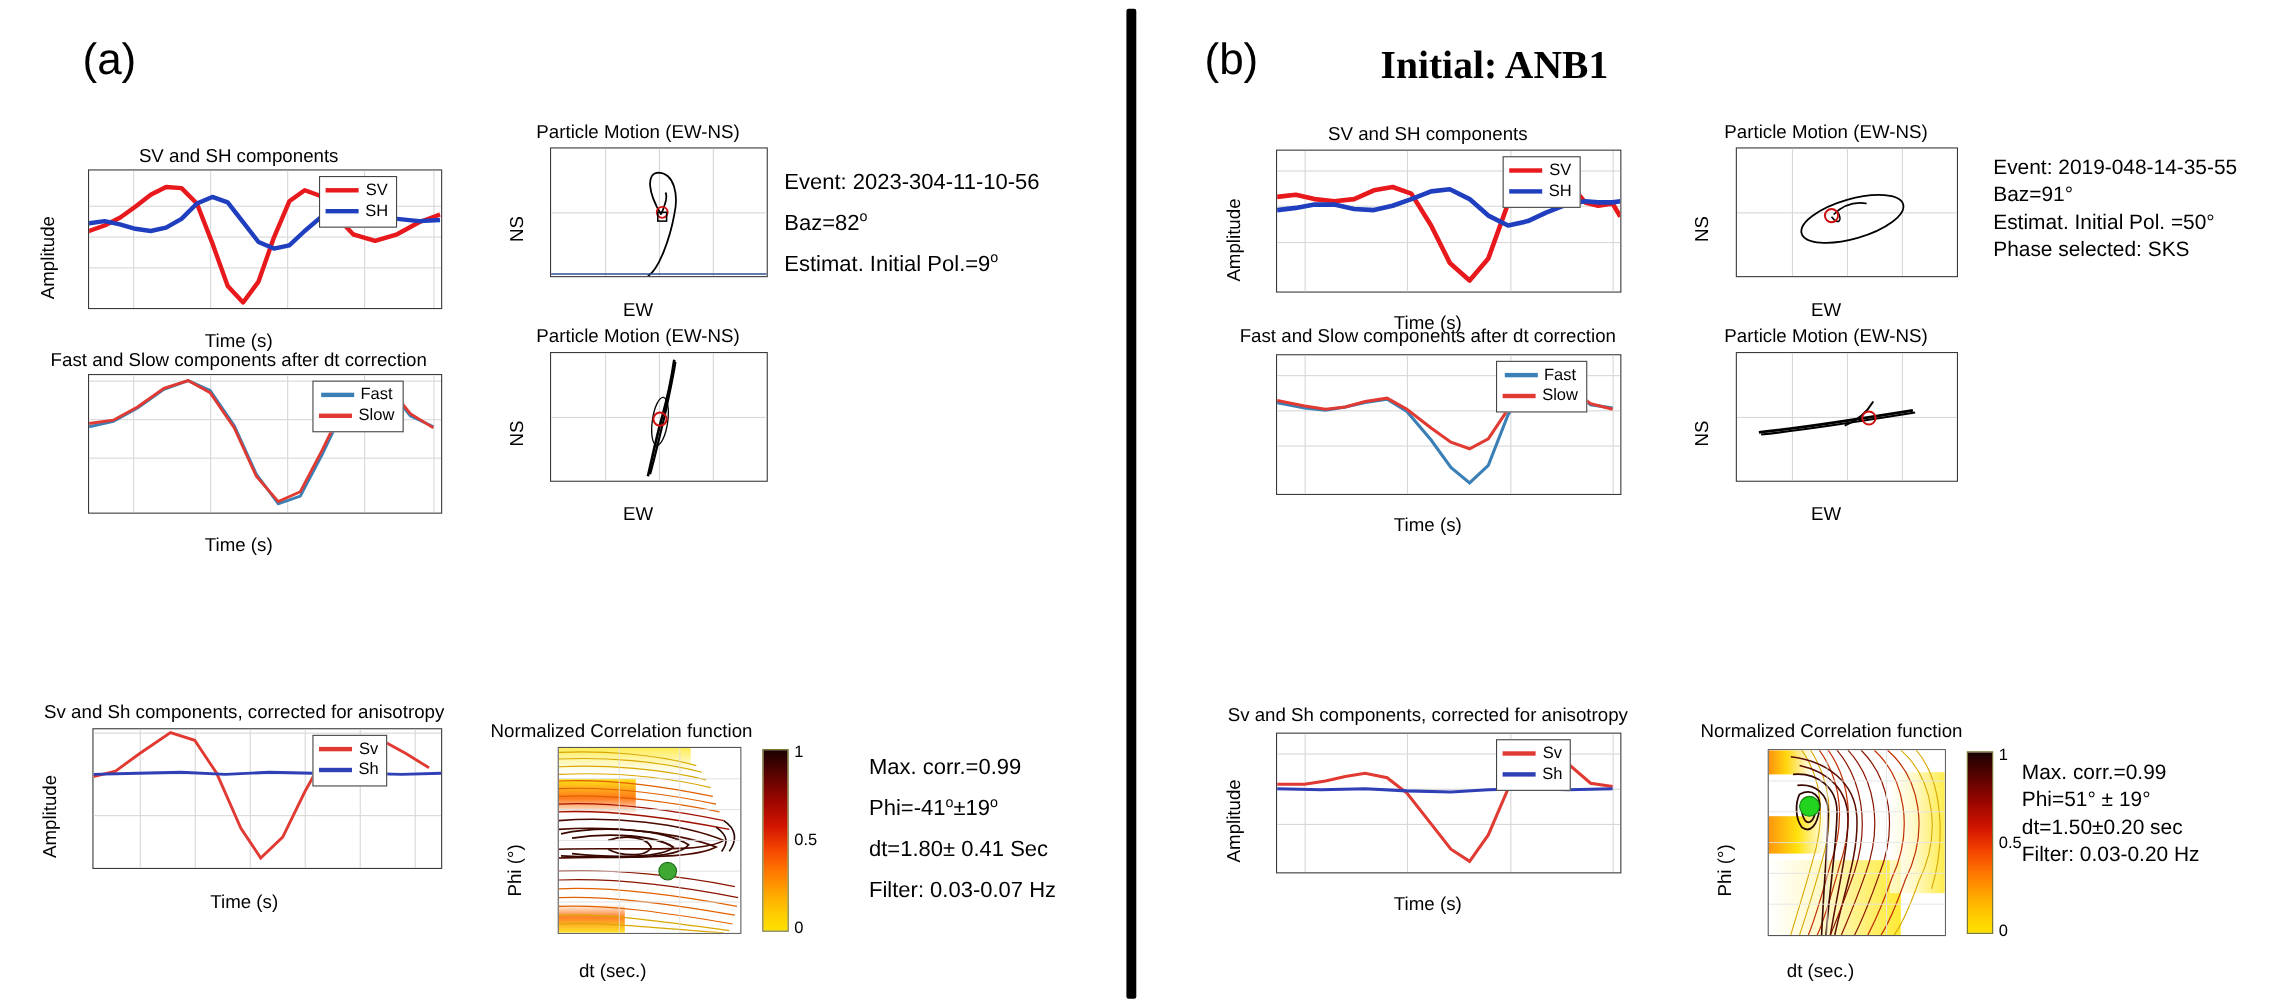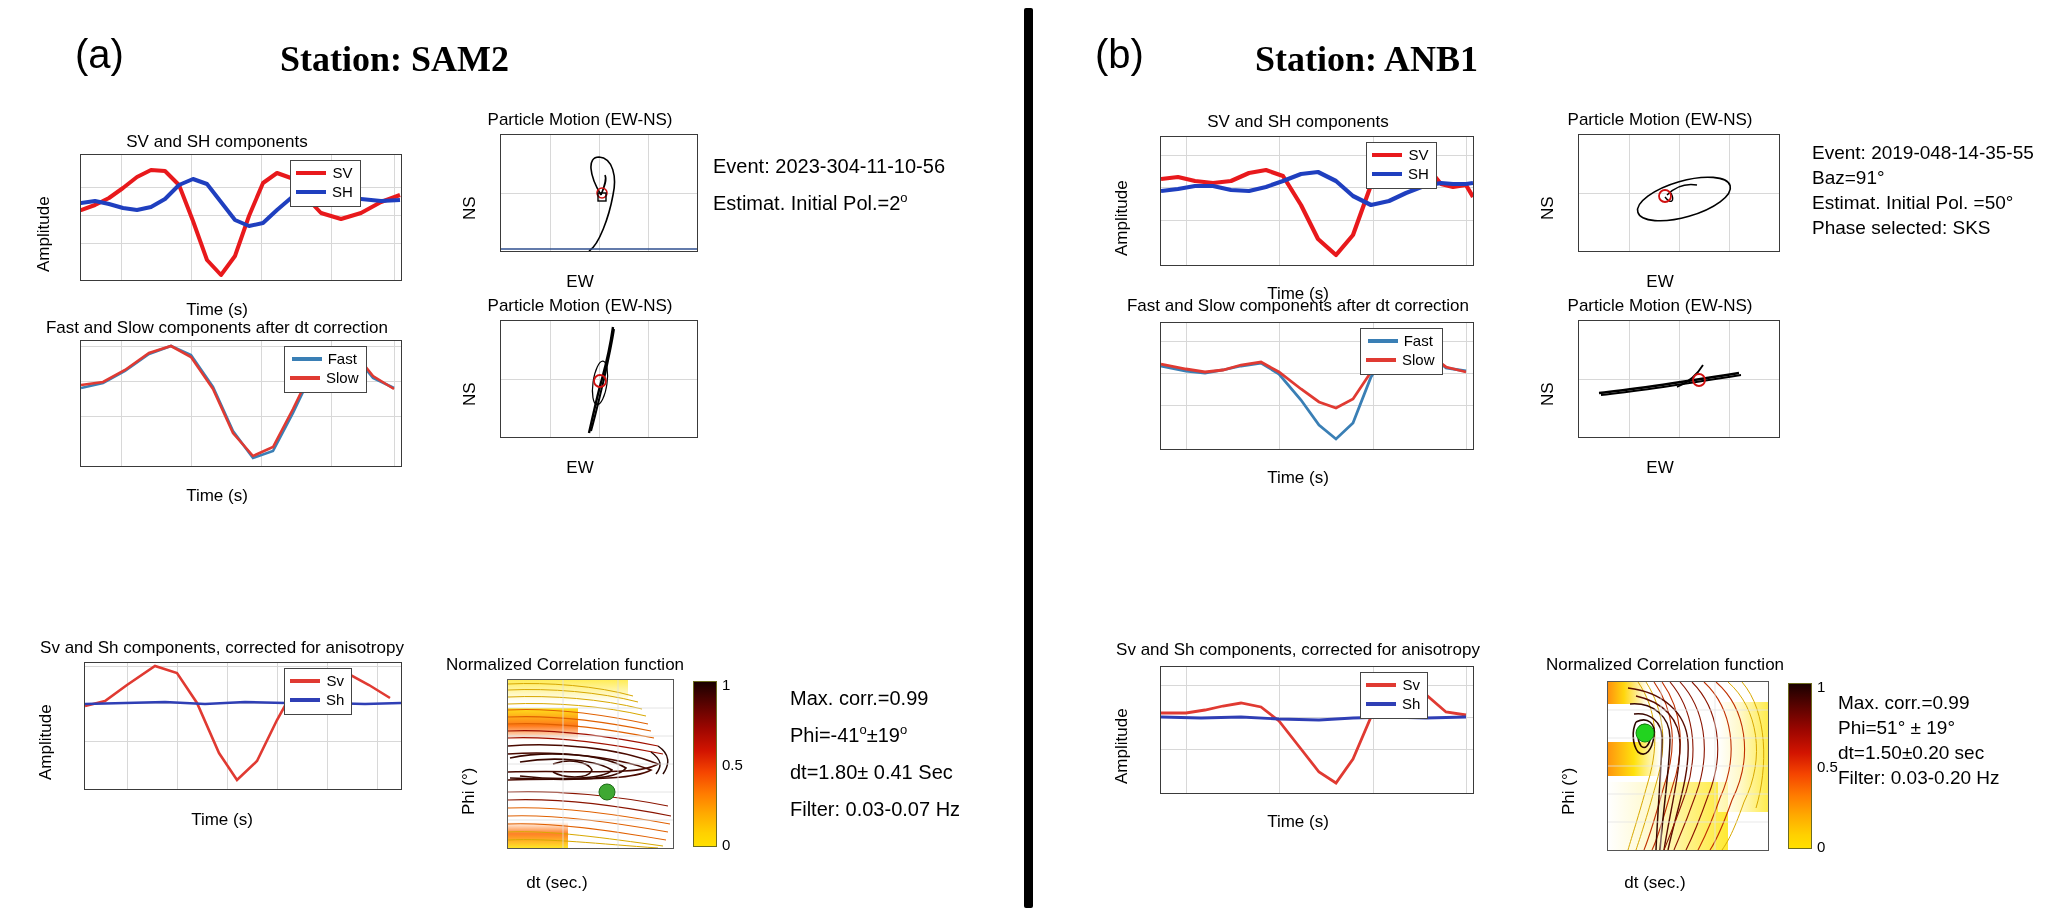--- a/index.html
+++ b/index.html
@@ -34,26 +34,25 @@
   .greendot{position:absolute;width:15px;height:15px;border-radius:50%;background:#3ea832;border:1px solid #1e6b18;transform:translate(-50%,-50%);}
   .greendot.bright{background:#22d31f;border-color:#0f8a0c;}
 </style>
 </head>
 <body>
 
 <div id="divider"></div>
 
 <div class="panel" id="panel-a">
   <div class="panel-letter" style="left:75px;top:32px;">(a)</div>
-  <div class="station-title" style="left:280px;top:38px;">Station: SAM2</div>
 </div>
 
 <div class="panel" id="panel-b">
   <div class="panel-letter" style="left:55px;top:32px;">(b)</div>
-  <div class="station-title" style="left:215px;top:38px;">Station: ANB1</div>
+  <div class="station-title" style="left:215px;top:38px;">Initial: ANB1</div>
 </div>
 
 <div class="subplot" id="a-r1-wave" style="left:22px;top:132px;width:390px;height:175px;">
   <div class="sp-title">SV and SH components</div>
   <div class="axes" style="left:58px;top:22px;width:320px;height:125px;">
     <div class="gl h" style="top:31.5px"></div>
       <div class="gl h" style="top:60px"></div>
     <div class="gl h" style="top:88px"></div>
     <div class="gl v" style="left:40px"></div>
       <div class="gl v" style="left:110px"></div>
@@ -97,21 +96,22 @@
       <line x1="0" y1="114" x2="196" y2="114" stroke="#2f4f8f" stroke-width="1.4"></line>
     </svg>
 
   </div>
   <div class="xlabel" style="top:162px;">EW</div>
   <div class="ylabel" style="left:20px;top:110px;">NS</div>
 </div>
 
 <div class="infoblock" style="left:713px;top:148px;">
   <div>Event: 2023-304-11-10-56</div>
-  <div><span>Estimat. Initial Pol.=2</span><sup>o</sup></div>
+  <div><span>Baz=82</span><sup>o</sup></div>
+  <div><span>Estimat. Initial Pol.=9</span><sup>o</sup></div>
 </div>
 
 <div class="subplot" id="a-r2-wave" style="left:22px;top:318px;width:390px;height:175px;">
   <div class="sp-title">Fast and Slow components after dt correction</div>
   <div class="axes" style="left:58px;top:22px;width:320px;height:125px;">
     <div class="gl h" style="top:5px"></div>
       <div class="gl h" style="top:40px"></div>
     <div class="gl h" style="top:75px"></div>
     <div class="gl v" style="left:40px"></div>
       <div class="gl v" style="left:110px"></div>

